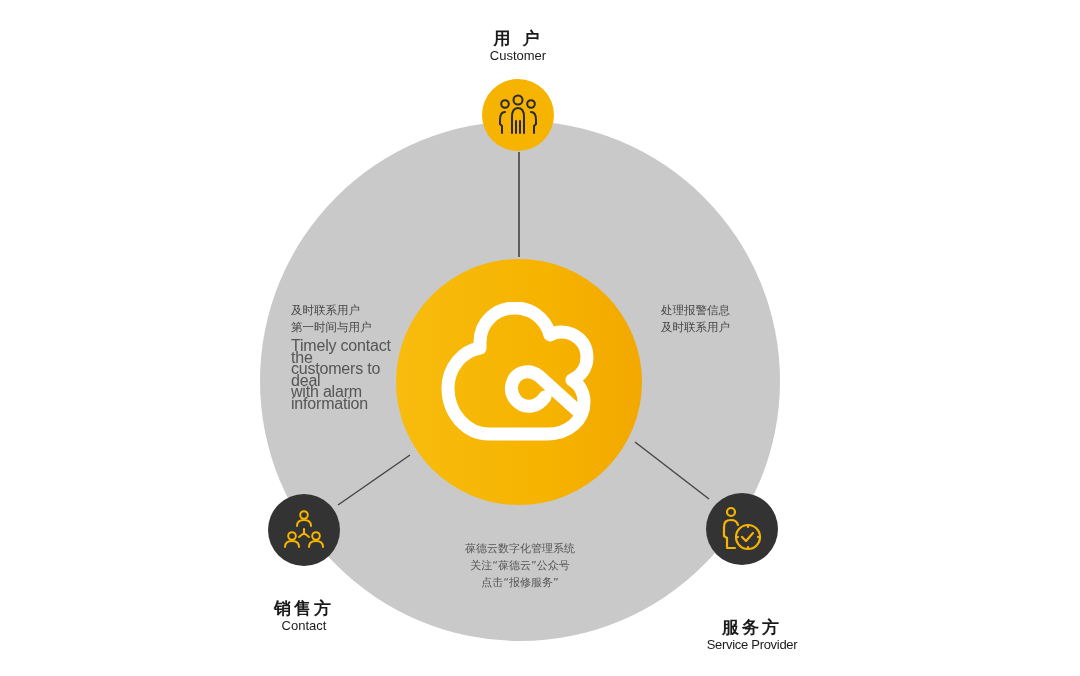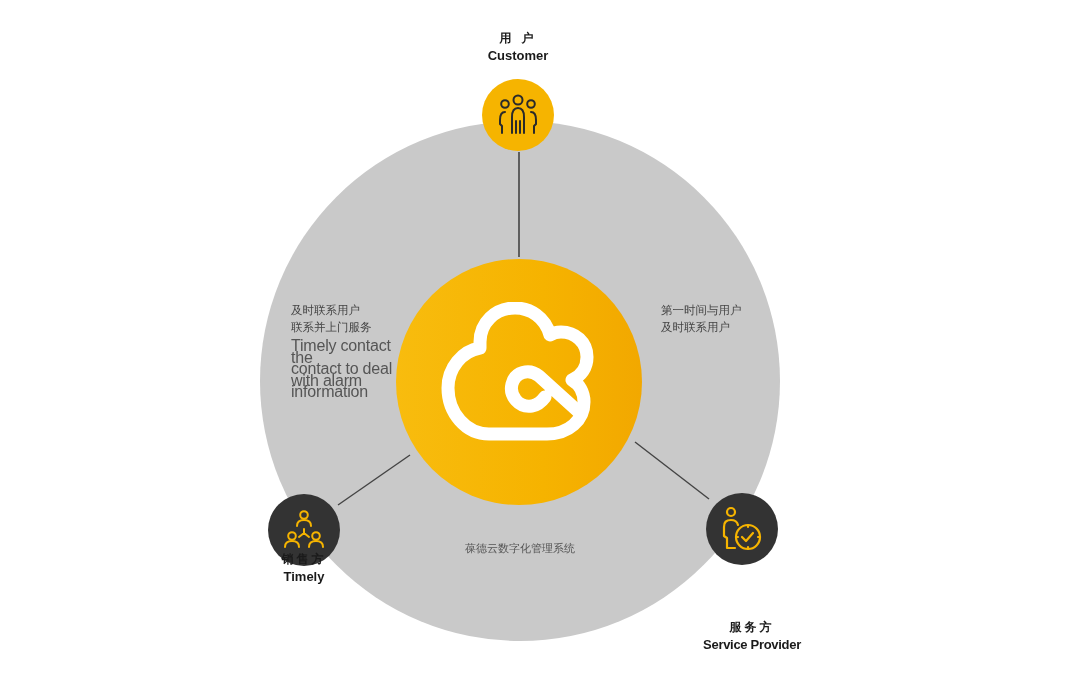--- a/index.html
+++ b/index.html
@@ -21,24 +21,24 @@
     width: 72px; height: 72px; border-radius: 50%;
     display: flex; align-items: center; justify-content: center;
   }
   .badge.yellow { background: #f6b400; left: 482px; top: 79px; }
   .badge.dark { background: #333333; }
   .badge.seller { left: 268px; top: 494px; }
   .badge.provider { left: 706px; top: 493px; }
   .lines { left: 0; top: 0; width: 1080px; height: 676px; pointer-events: none; }
 
   .node-title { text-align: center; font-weight: bold; color: #1a1a1a; }
-  .node-title .zh { font-size: 12px; line-height: 20px; letter-spacing: 3px; font-family: "DejaVu Sans", sans-serif; }
-  .node-title .en { font-size: 13px; line-height: 15px; font-weight: bold; }
+  .node-title .zh { font-size: 17px; line-height: 20px; letter-spacing: 3px; font-family: "DejaVu Sans", sans-serif; }
+  .node-title .en { font-size: 13px; line-height: 15px; font-weight: normal; }
   .title-customer { left: 468px; top: 28px; width: 100px; }
-  .title-seller { left: 254px; top: 549px; width: 100px; }
+  .title-seller { left: 254px; top: 598px; width: 100px; }
   .title-provider { left: 690px; top: 577px; width: 124px; margin-top: 40px; }
   .title-provider .en { letter-spacing: -0.3px; }
 
   .desc { color: #555; }
   .desc .zh { font-size: 11.5px; line-height: 17px; color: #444; font-family: Liberation Mono, monospace; }
   .desc .en { font-size: 16px; line-height: 11.5px; color: #555; margin-top: 4px; letter-spacing: -0.2px; }
   .desc-left { left: 291px; top: 302px; width: 110px; }
   .desc-right { left: 661px; top: 302px; width: 115px; }
 
   .center-note {
@@ -86,47 +86,49 @@
     <path d="M15 18 C15 13 18 12 22 12 C26 12 29 13 29 18"></path>
     <path d="M22 21 V25 M22 25 L17 29 M22 25 L27 29"></path>
     <circle cx="10" cy="28" r="3.8"></circle>
     <path d="M3 39 C3 34 6 33 10 33 C14 33 17 34 17 39"></path>
     <circle cx="34" cy="28" r="3.8"></circle>
     <path d="M27 39 C27 34 30 33 34 33 C38 33 41 34 41 39"></path>
   </svg>
 </div>
 <div class="abs node-title title-seller">
   <div class="zh">销售方</div>
-  <div class="en">Timely</div>
+  <div class="en">Contact</div>
 </div>
 
 <div class="abs badge dark provider">
   <svg width="46" height="46" viewBox="0 0 46 46" fill="none" stroke="#f6b400" stroke-width="2.2" stroke-linecap="round" stroke-linejoin="round">
     <circle cx="12" cy="6" r="4"></circle>
     <path d="M19 19 C18 15 16 14 12 14 C7 14 5 16 5 21 V30 L8 32 V42 H16"></path>
     <circle cx="29" cy="31" r="12"></circle>
     <path d="M23 31 L27 35 L34 27"></path>
     <path d="M29 19 V21 M29 41 V43 M17 31 H19 M39 31 H41"></path>
   </svg>
 </div>
 <div class="abs node-title title-provider">
   <div class="zh">服务方</div>
   <div class="en">Service Provider</div>
 </div>
 
 <div class="abs desc desc-left">
   <div class="zh">及时联系用户</div>
-  <div class="zh">联系并上门服务</div>
+  <div class="zh">第一时间与用户</div>
   <div class="en">
     <div>Timely contact the</div>
-    <div>contact to deal</div>
+    <div>customers to deal</div>
     <div>with alarm information</div>
   </div>
 </div>
 
 <div class="abs desc desc-right">
-  <div class="zh">第一时间与用户</div>
+  <div class="zh">处理报警信息</div>
   <div class="zh">及时联系用户</div>
 </div>
 
 <div class="abs center-note">
   <div>葆德云数字化管理系统</div>
+  <div>关注“葆德云”公众号</div>
+  <div>点击“报修服务”</div>
 </div>
 
 </body></html>

